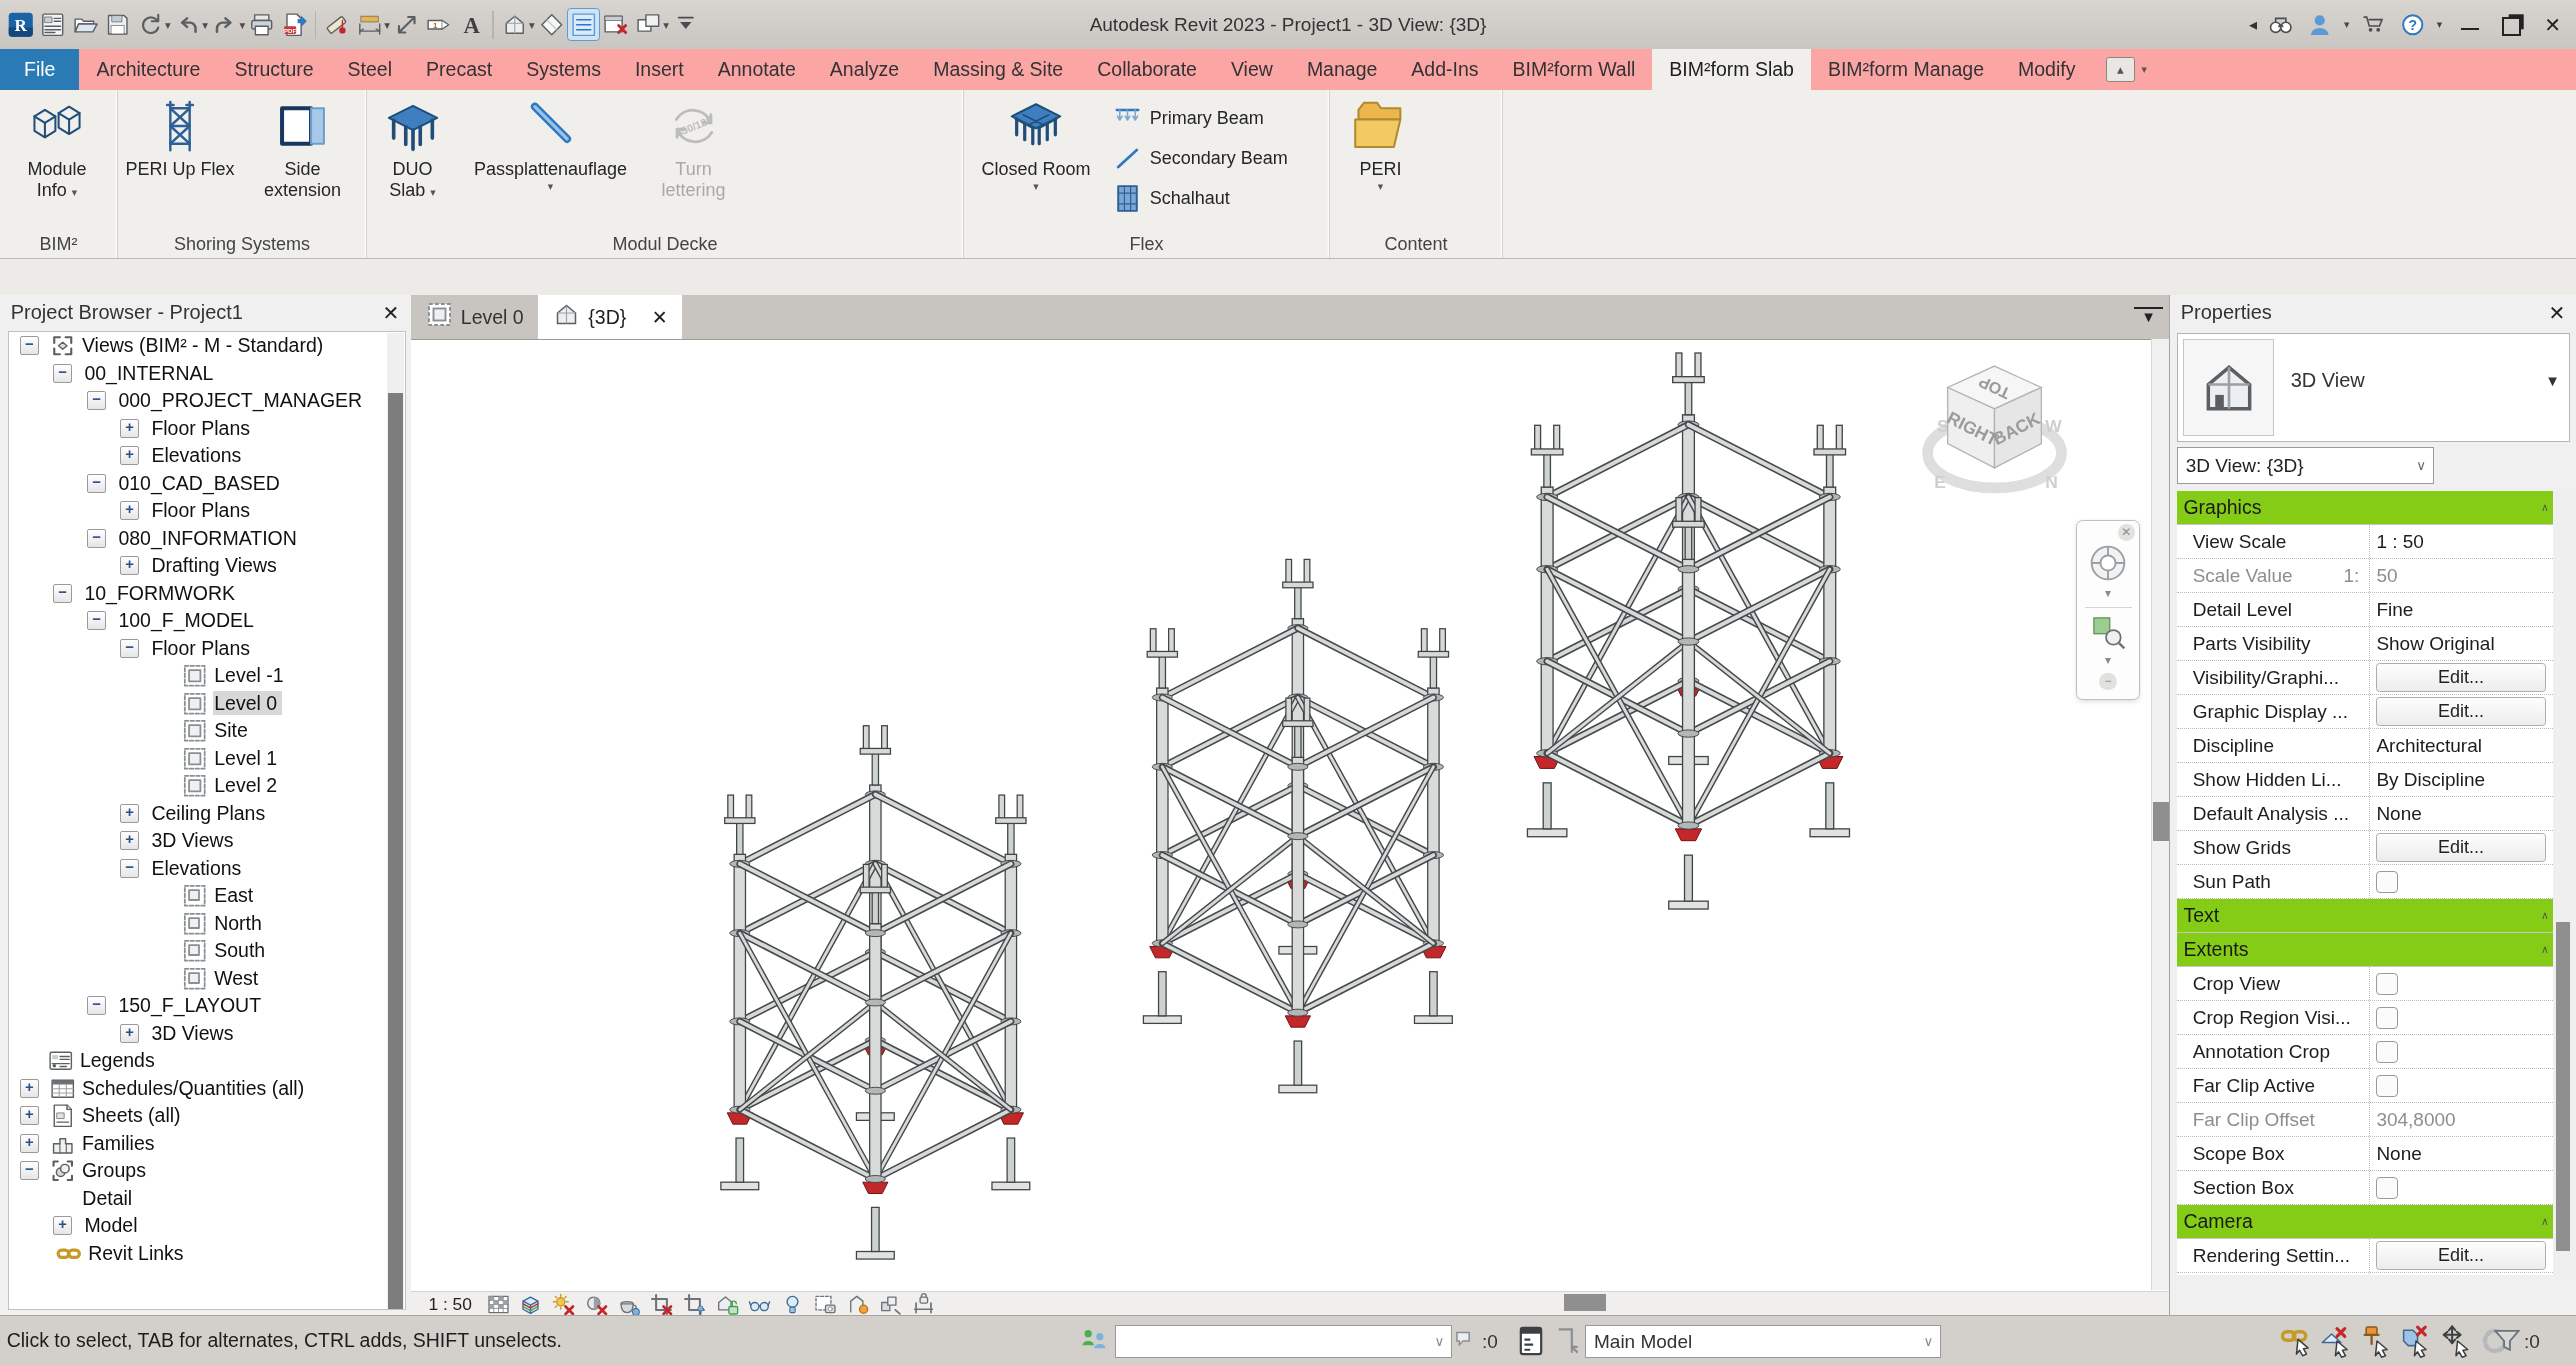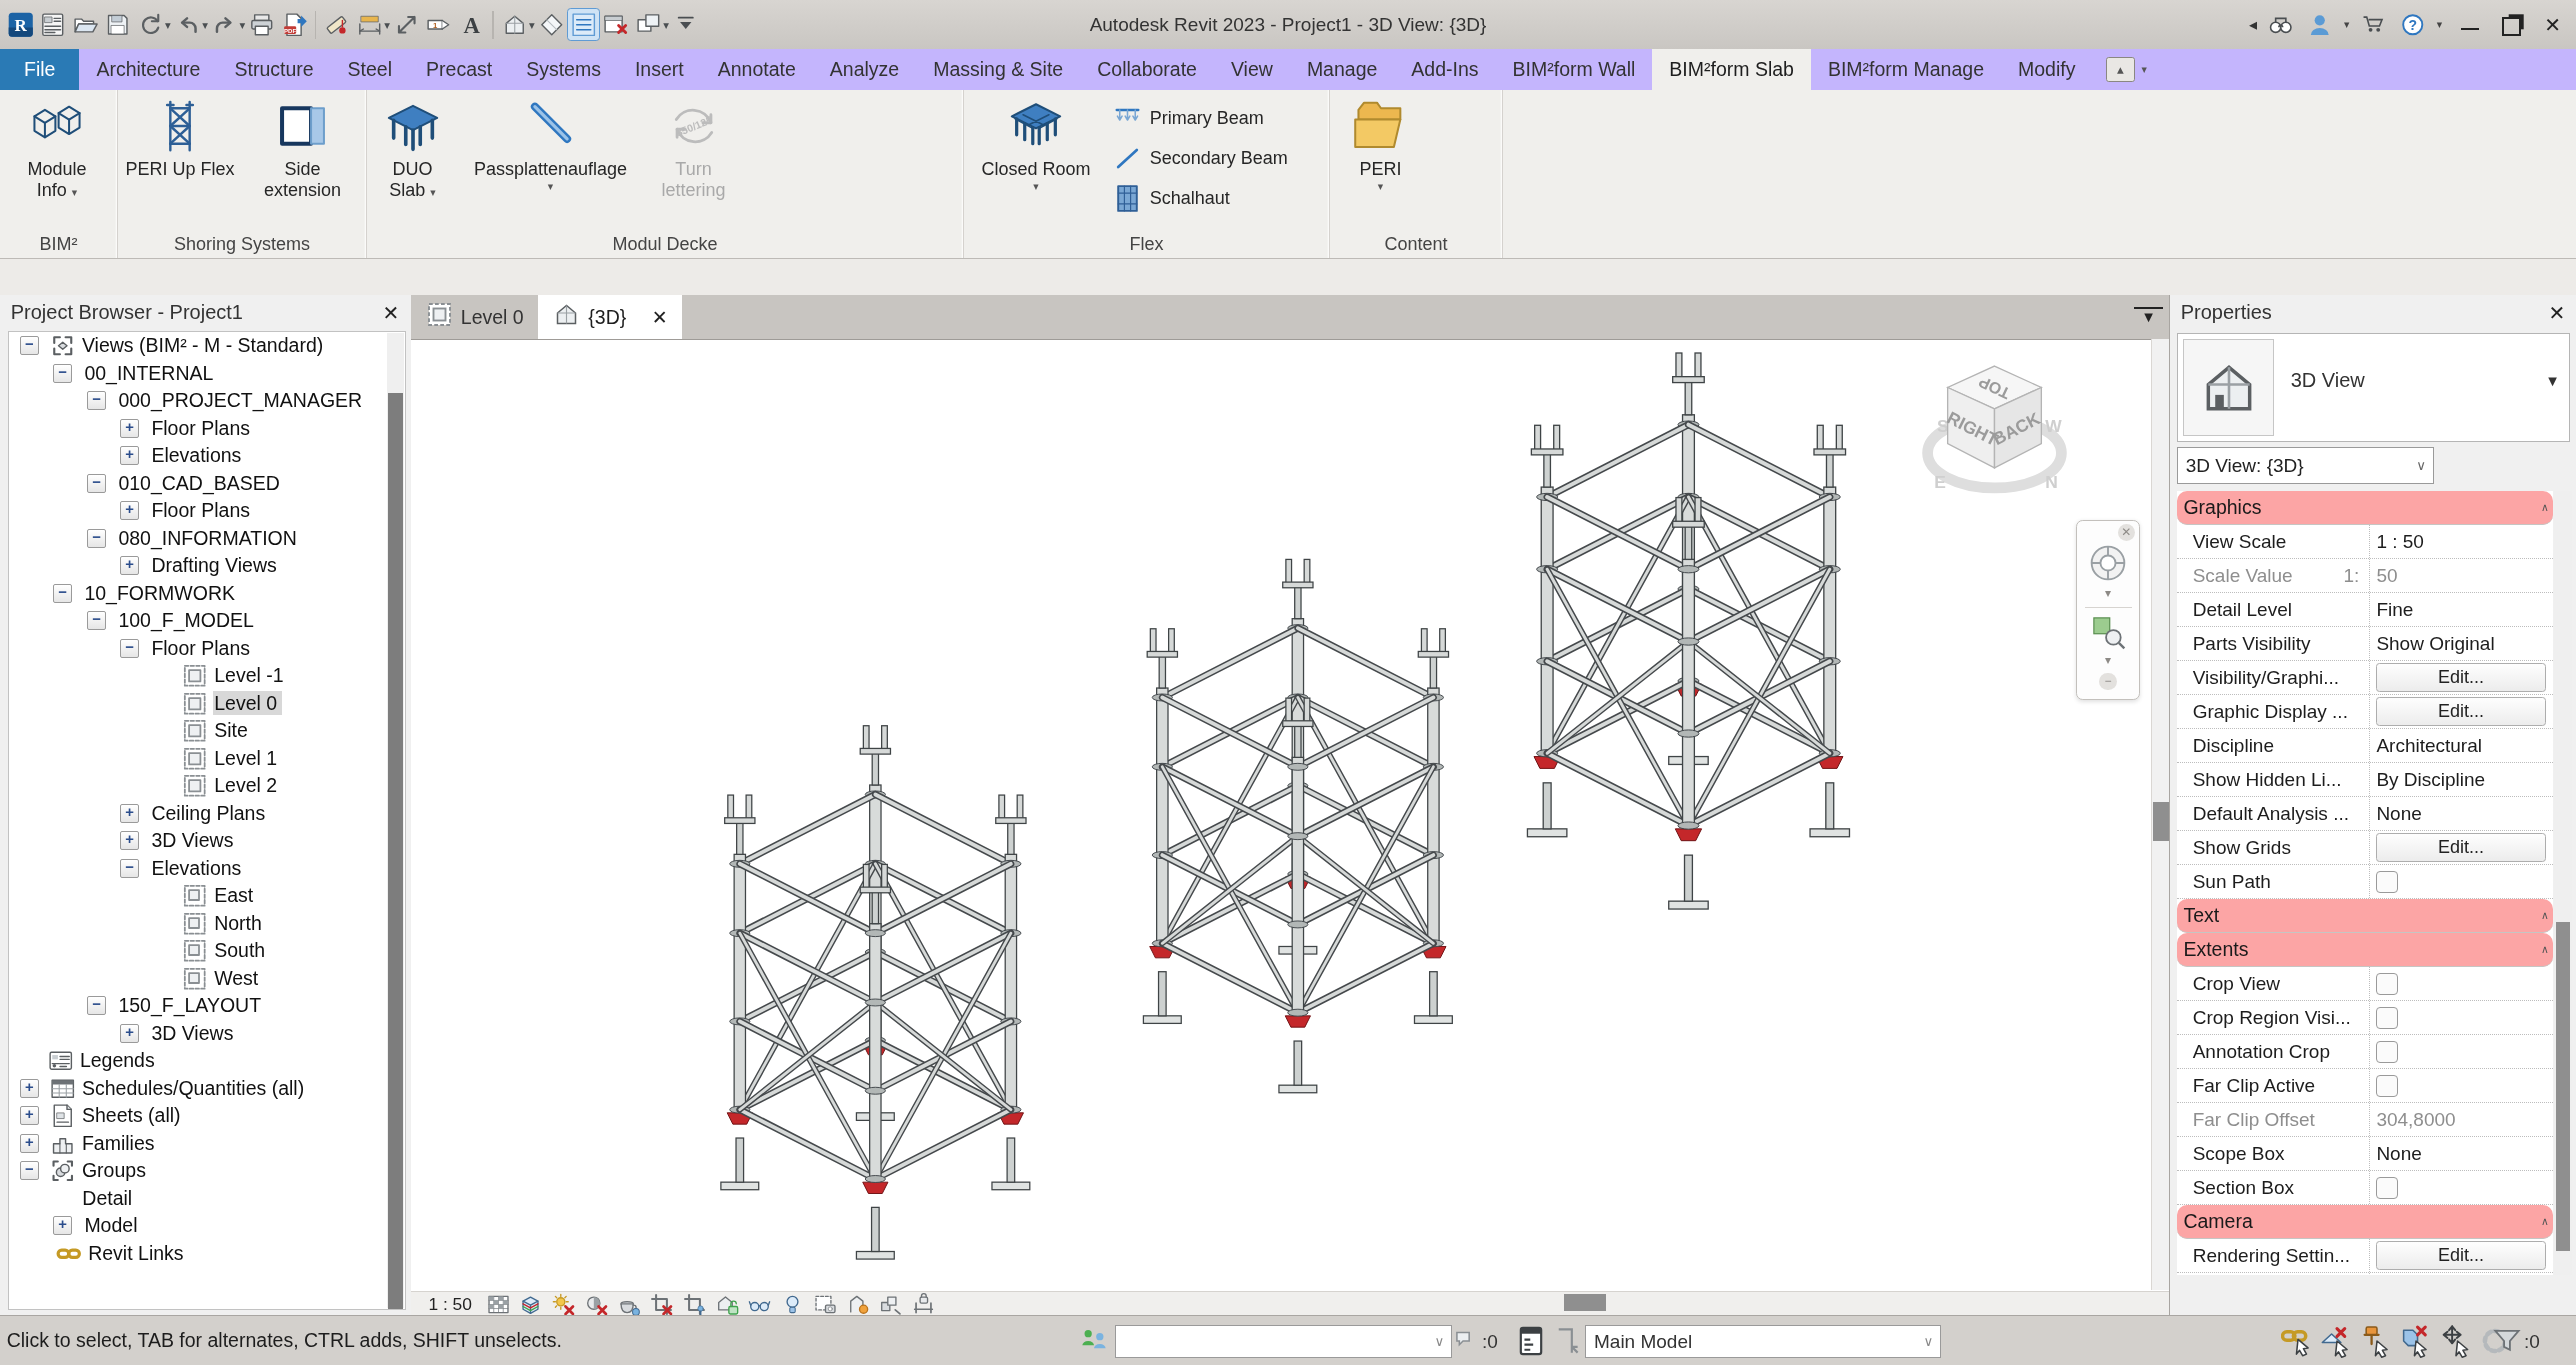--- a/index.html
+++ b/index.html
@@ -16,21 +16,21 @@
   .qsep{width:1.3px;height:28px;background:#b7b4b0;margin:0 4px;}
   #title{position:absolute;left:50%;transform:translateX(-50%);font-size:19px;color:#333;white-space:nowrap;}
   #title-right{position:absolute;right:134px;display:flex;align-items:center;gap:9.4px;}
   #title-right .tbtn{width:29.5px;height:29.5px;display:flex;align-items:center;justify-content:center;}
   #title-right svg{width:25.5px;height:25.5px;}
   #win-controls{position:absolute;right:5.4px;display:flex;align-items:center;gap:5.4px;}
   .wbtn{width:36px;height:34px;display:flex;align-items:center;justify-content:center;font-size:20px;color:#222;}
   .wmin{width:17.4px;border-bottom:2.7px solid #222;height:9.4px;}
   .wrest{width:14.8px;height:14.8px;border:2px solid #222;box-shadow:4.7px -4.7px 0 -2px #222;margin-top:4px;}
   
-  #tabs{left:0;top:49px;width:2576px;height:41px;background:#c4b5fd;display:flex;align-items:stretch;}
+  #tabs{left:0;top:49px;width:2576px;height:41px;background:#fca5a5;display:flex;align-items:stretch;}
   .rtab{display:flex;align-items:center;padding:0 17px;font-size:19.5px;color:#333;white-space:nowrap;}
   .rtab.file{background:#2a7ab5;color:#fff;padding:0 24px;}
   .rtab.active{background:#f0efec;color:#1e1e1e;}
   #tabctl{margin-left:13.4px;display:flex;align-items:center;gap:6.7px;}
   .tabctl-box{width:27px;height:23px;border:1.3px solid #8a8782;border-radius:2.7px;background:#e9e7e4;color:#555;font-size:13.4px;display:flex;align-items:center;justify-content:center;}
   
   #ribbon{left:0;top:90px;width:2576px;height:168px;background:#f0efec;border-bottom:0.7px solid #bdbab6;display:flex;}
   .rpanel{position:relative;height:100%;border-right:0.7px solid #d5d2ce;box-shadow:inset -1.3px 0 0 #fbfaf9;}
   .rpanel-label{position:absolute;bottom:2.7px;left:0;width:100%;text-align:center;font-size:18px;color:#444;}
   .rpanel-items{display:flex;align-items:flex-start;height:138px;padding-top:4px;}
@@ -95,21 +95,21 @@
   #inst-combo{position:absolute;left:0;top:0;width:247px;height:35px;background:#fff;border:0.7px solid #9a9a9a;font-size:19px;color:#222;display:flex;align-items:center;padding-left:8px;}
   #inst-combo .ccaret{position:absolute;right:6.7px;color:#666;font-size:13.4px;}
   #edit-type{position:absolute;left:263px;top:4px;display:flex;align-items:center;gap:4px;font-size:19px;color:#222;margin-top:40px;}
   #edit-type svg{width:21.5px;height:21.5px;}
   #pgrid{position:absolute;left:6.7px;top:196px;right:24px;bottom:40px;background:#fff;overflow:hidden;}
   .prow{display:flex;align-items:center;height:33px;border-bottom:0.7px dotted #bdbdbd;position:relative;}
   .prow .plab{width:176px;flex:0 0 176px;padding-left:16px;font-size:19px;color:#1d1d1d;white-space:nowrap;overflow:hidden;display:flex;}
   .prow .plab .l2{margin-left:auto;padding-right:9.4px;}
   .prow .pval{flex:1;border-left:0.7px dotted #bdbdbd;height:100%;display:flex;align-items:center;padding-left:6.7px;font-size:19px;color:#1d1d1d;position:relative;}
   .prow.gray .plab,.prow.gray .pval{color:#8e8e8e;}
-  .prow.section{background:#fca5a5;border-bottom:0.7px solid #c6c5c3;border-radius:10px;}
+  .prow.section{background:#84cc16;border-bottom:0.7px solid #c6c5c3;}
   .prow.section .plab{width:auto;padding-left:6.7px;font-size:19.5px;color:#1a1a1a;}
   .prow.section .chev{position:absolute;right:5.4px;font-size:10.7px;color:#555;letter-spacing:-1.3px;}
   .pbtn{width:calc(100% - 9.4px);height:27px;border:0.7px solid #adadad;border-radius:3.4px;background:linear-gradient(#fefefe,#ececec);
         display:flex;align-items:center;justify-content:center;font-size:18px;color:#222;}
   .pchk{width:20px;height:20px;border:1.3px solid #9a9a9a;border-radius:4px;background:#fbfbfb;}
   .prow.gray .pchk{border-color:#c3c3c3;}
   #pp-scroll{position:absolute;top:196px;right:5.4px;width:17.4px;bottom:40px;background:#efefef;}
   #pp-thumb{position:absolute;left:1.3px;right:1.3px;top:55%;height:42%;background:#8f8f8f;}
   #pp-footer{position:absolute;left:0;bottom:0;width:100%;height:38px;}
   #prop-help{position:absolute;left:10.7px;top:6.7px;font-size:19px;color:#1a66b6;text-decoration:underline;}

